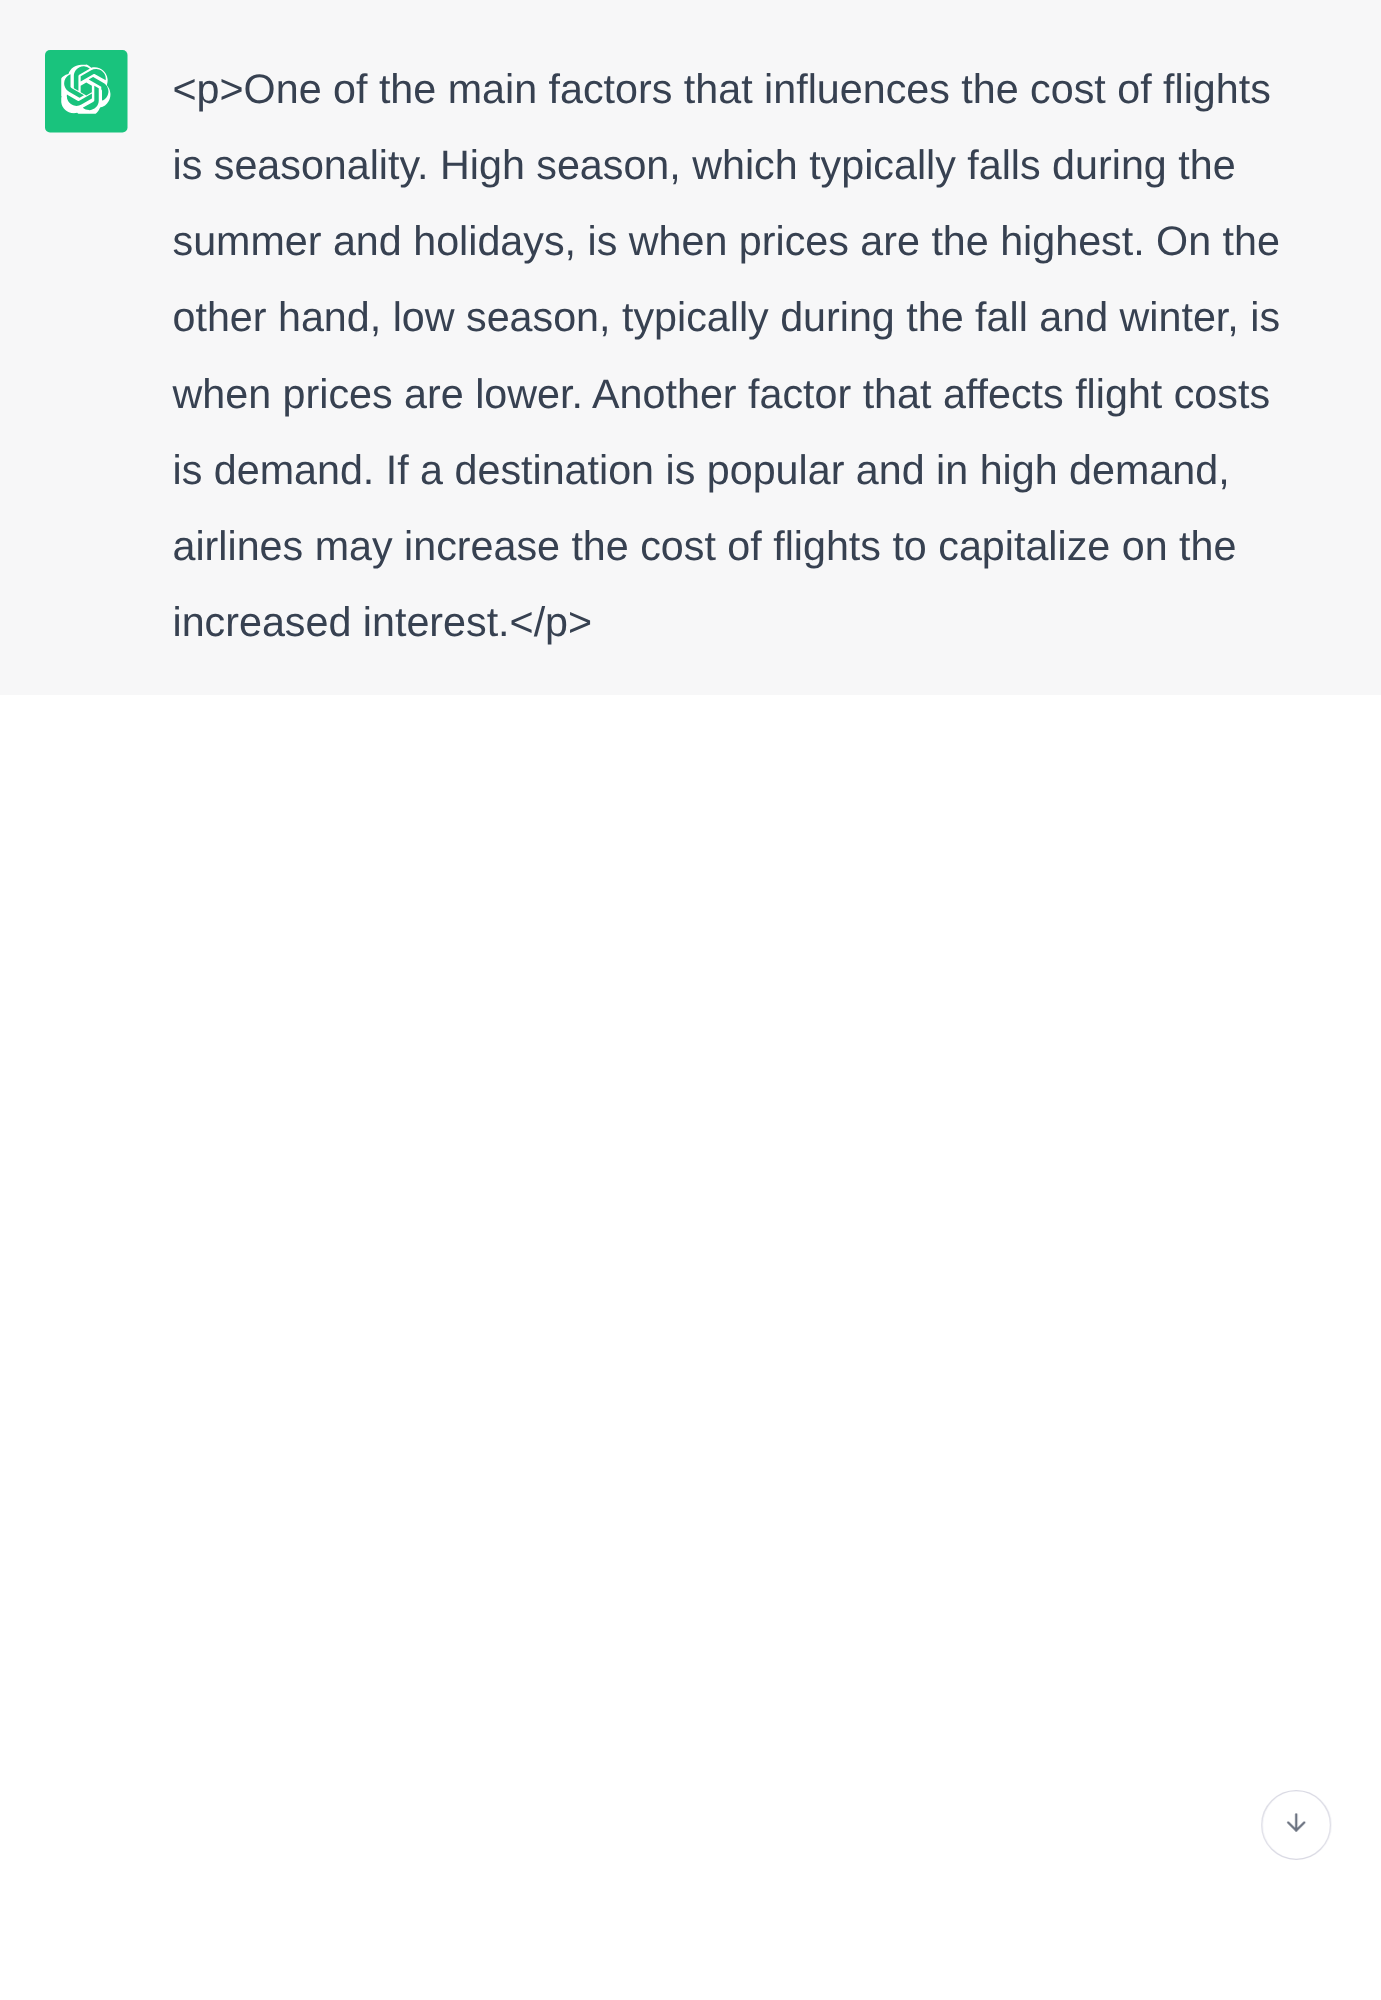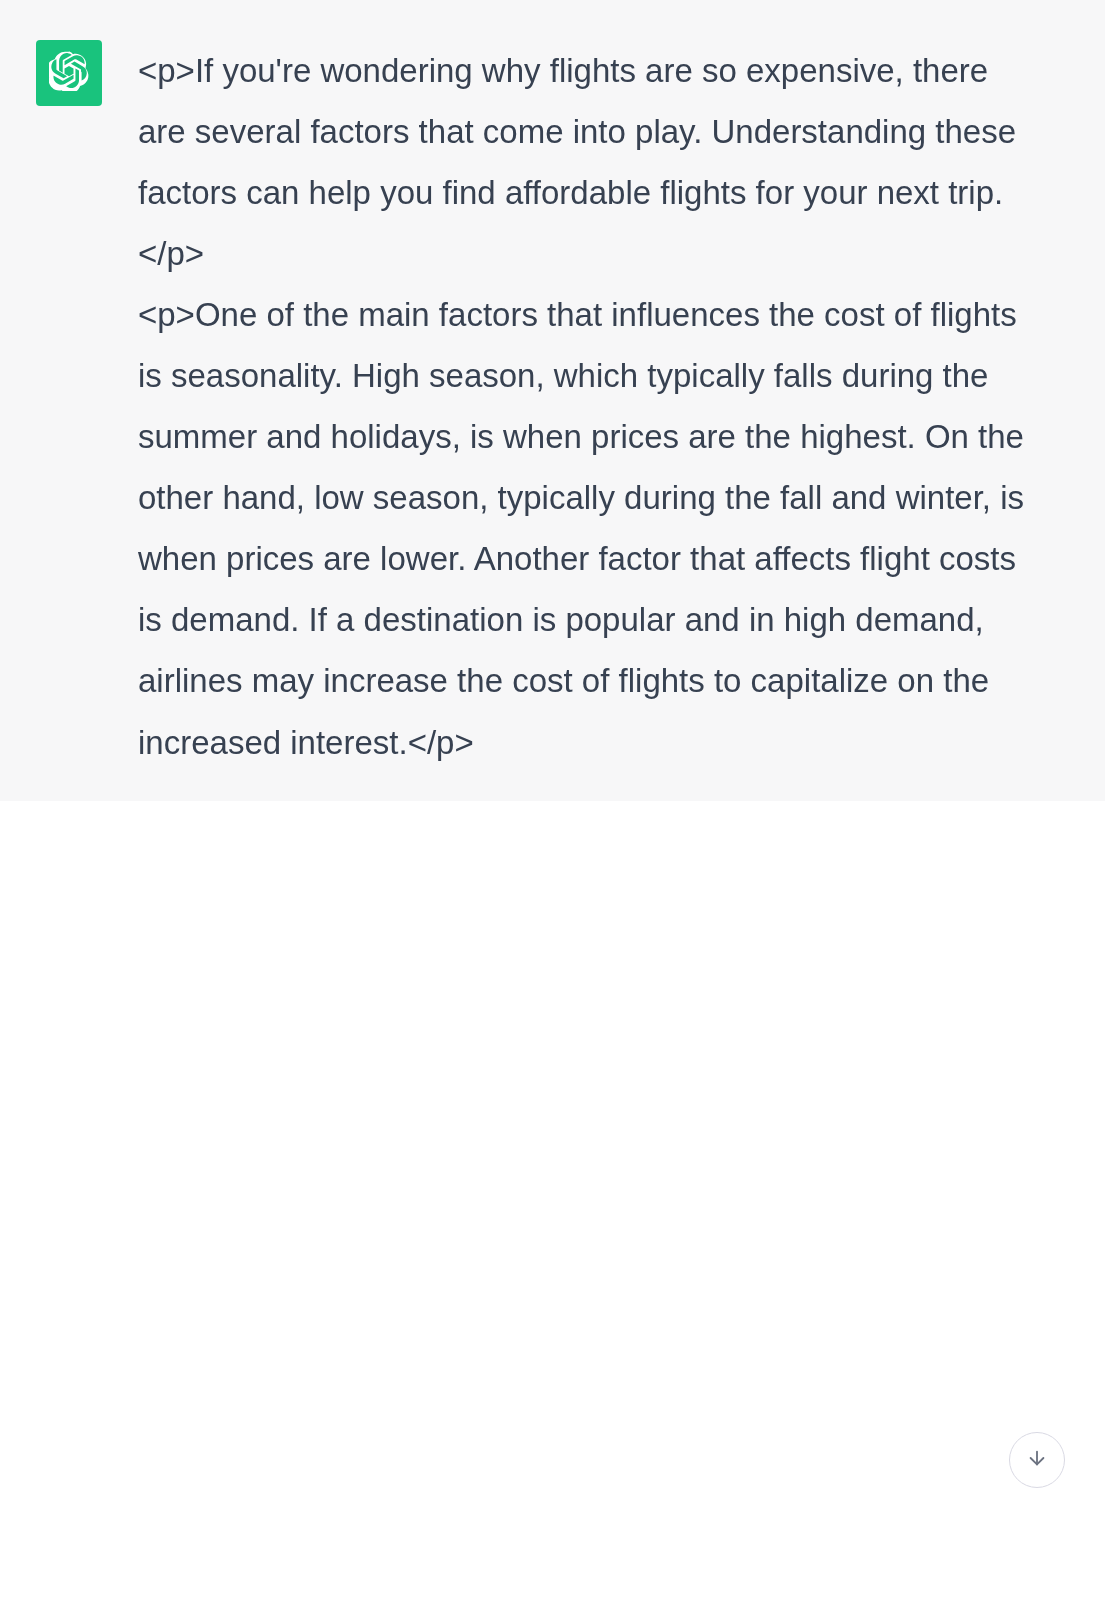--- a/index.html
+++ b/index.html
@@ -115,21 +115,20 @@
     <div class="avatar-col">
       <div class="avatar assistant-av">
         <span>
           <svg viewBox="0 0 41 41" fill="none" stroke="currentColor">
             <path d="M37.53 16.83c.47-1.42.63-2.92.46-4.4-.17-1.49-.66-2.92-1.45-4.2-1.17-2.03-2.97-3.62-5.13-4.51-2.16-.9-4.55-1.06-6.81-.47-1.02-1.15-2.28-2.06-3.69-2.67C19.5.97 17.98.71 16.46.82c-2.34.02-4.63.76-6.53 2.13-1.9 1.36-3.33 3.28-4.07 5.51-1.46.3-2.85.91-4.05 1.79-1.21.89-2.21 2.02-2.94 3.32-1.19 2.03-1.7 4.38-1.46 6.72.23 2.34 1.2 4.54 2.76 6.3-.47 1.42-.63 2.92-.46 4.4.17 1.49.66 2.92 1.45 4.2 1.17 2.03 2.97 3.62 5.13 4.51 2.16.9 4.55 1.06 6.81.47 1.02 1.15 2.28 2.06 3.69 2.67 1.41.61 2.93.87 4.45.76 2.35-.02 4.63-.76 6.54-2.13 1.9-1.37 3.32-3.29 4.06-5.52 1.46-.3 2.85-.91 4.06-1.79 1.21-.89 2.21-2.02 2.94-3.32 1.18-2.02 1.68-4.37 1.44-6.7-.24-2.33-1.2-4.53-2.75-6.28zM22.83 37.97c-1.88.01-3.7-.65-5.13-1.86.07-.04.18-.1.25-.14l8.47-4.89c.21-.12.39-.3.51-.51.12-.21.18-.46.18-.7V18l3.58 2.07c.02.01.03.02.04.04.01.01.02.03.02.05v9.88c0 2.12-.85 4.16-2.34 5.66-1.5 1.5-3.53 2.35-5.65 2.35l.07-.08zM5.64 30.63c-.94-1.63-1.28-3.53-.96-5.38.06.04.17.11.25.15l8.47 4.89c.21.13.45.19.7.19.25 0 .49-.07.7-.19l10.34-5.97v4.13c0 .02 0 .04-.01.06-.01.02-.02.03-.04.05l-8.56 4.94c-1.84 1.05-4.02 1.34-6.07.79-2.05-.54-3.8-1.87-4.85-3.71l.03.05zM3.41 12.09c.93-1.63 2.42-2.88 4.19-3.52v10.07c0 .24.06.49.18.7.12.21.3.39.51.51l10.34 5.97-3.58 2.07c-.02.01-.04.02-.06.02-.02 0-.04 0-.06-.01l-8.56-4.95c-1.84-1.05-3.17-2.79-3.72-4.84-.55-2.05-.26-4.23.8-6.07l-.04.05zm29.41 6.84-10.34-5.97 3.58-2.07c.02-.01.04-.02.06-.02.02 0 .04 0 .06.01l8.56 4.94c1.32.76 2.39 1.88 3.08 3.23.7 1.35.99 2.87.85 4.38-.14 1.51-.71 2.95-1.64 4.15-.93 1.2-2.19 2.11-3.62 2.62V22.14c0-.24-.06-.49-.18-.7-.12-.21-.29-.39-.51-.51h.1zm3.56-5.36c-.06-.04-.17-.11-.25-.15l-8.47-4.89c-.21-.13-.45-.19-.7-.19-.25 0-.49.07-.7.19L15.92 14.5V10.37c0-.02 0-.04.01-.06.01-.02.02-.03.04-.05l8.56-4.94c1.32-.76 2.83-1.12 4.35-1.05 1.52.07 2.99.58 4.24 1.46 1.24.89 2.21 2.11 2.79 3.52.58 1.41.74 2.96.47 4.46l-.01-.14zM13.97 22.17l-3.58-2.07c-.02-.01-.03-.02-.04-.04-.01-.01-.02-.03-.02-.05v-9.88c0-1.52.44-3.01 1.26-4.3.82-1.28 1.99-2.31 3.38-2.95 1.38-.64 2.92-.87 4.43-.66 1.51.21 2.93.85 4.09 1.83-.07.04-.18.1-.25.14l-8.47 4.89c-.21.12-.39.3-.51.51-.12.21-.18.46-.18.7v11.89l-.11-.01zm1.94-4.19 4.6-2.66 4.6 2.66v5.31l-4.6 2.66-4.6-2.66v-5.31z" fill="currentColor" stroke="none"></path>
           </svg>
         </span>
       </div>
     </div>
     <div class="content-col">
-      <p>&lt;p&gt;If you're wondering why flights are so expensive, there are several factors that come into play. Understanding these factors can help you find affordable flights for your next trip.&lt;/p&gt;</p>
       <p>&lt;p&gt;One of the main factors that influences the cost of flights is seasonality. High season, which typically falls during the summer and holidays, is when prices are the highest. On the other hand, low season, typically during the fall and winter, is when prices are lower. Another factor that affects flight costs is demand. If a destination is popular and in high demand, airlines may increase the cost of flights to capitalize on the increased interest.&lt;/p&gt;</p>
     </div>
   </div>
 
 </div>
 
 <div class="scroll-down">
   <span>
     <svg viewBox="0 0 24 24" fill="none" stroke="currentColor" stroke-width="2" stroke-linecap="round" stroke-linejoin="round">
       <line x1="12" y1="5" x2="12" y2="19"></line>

